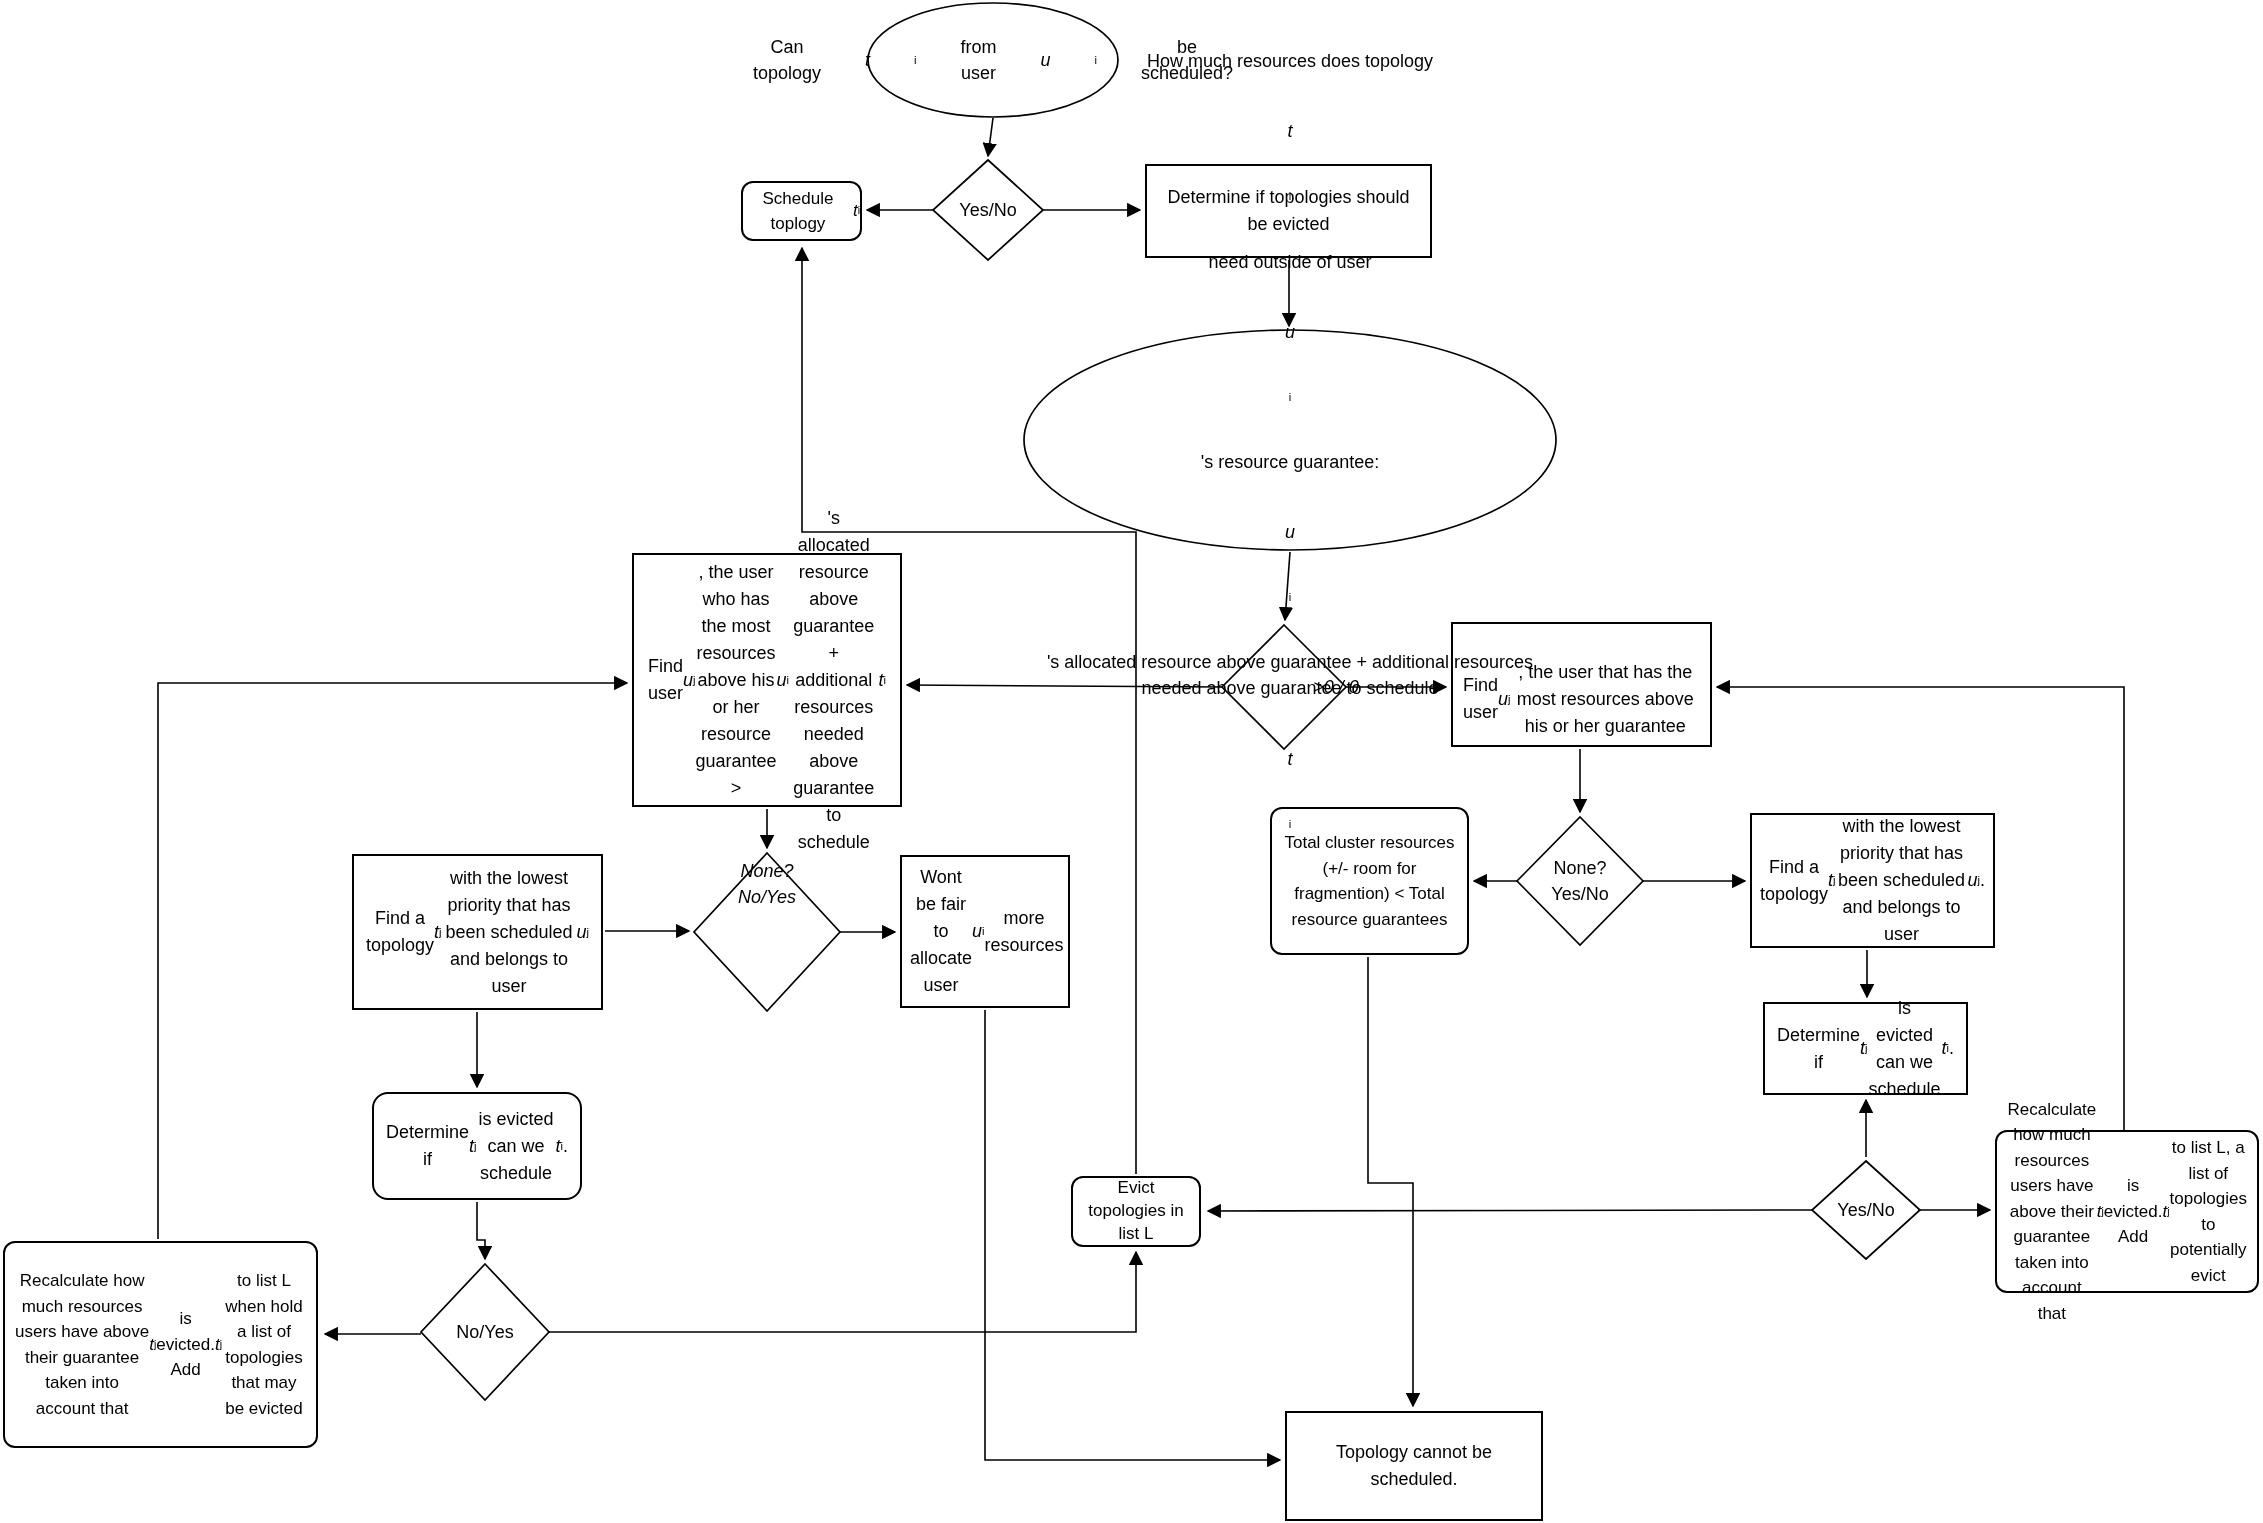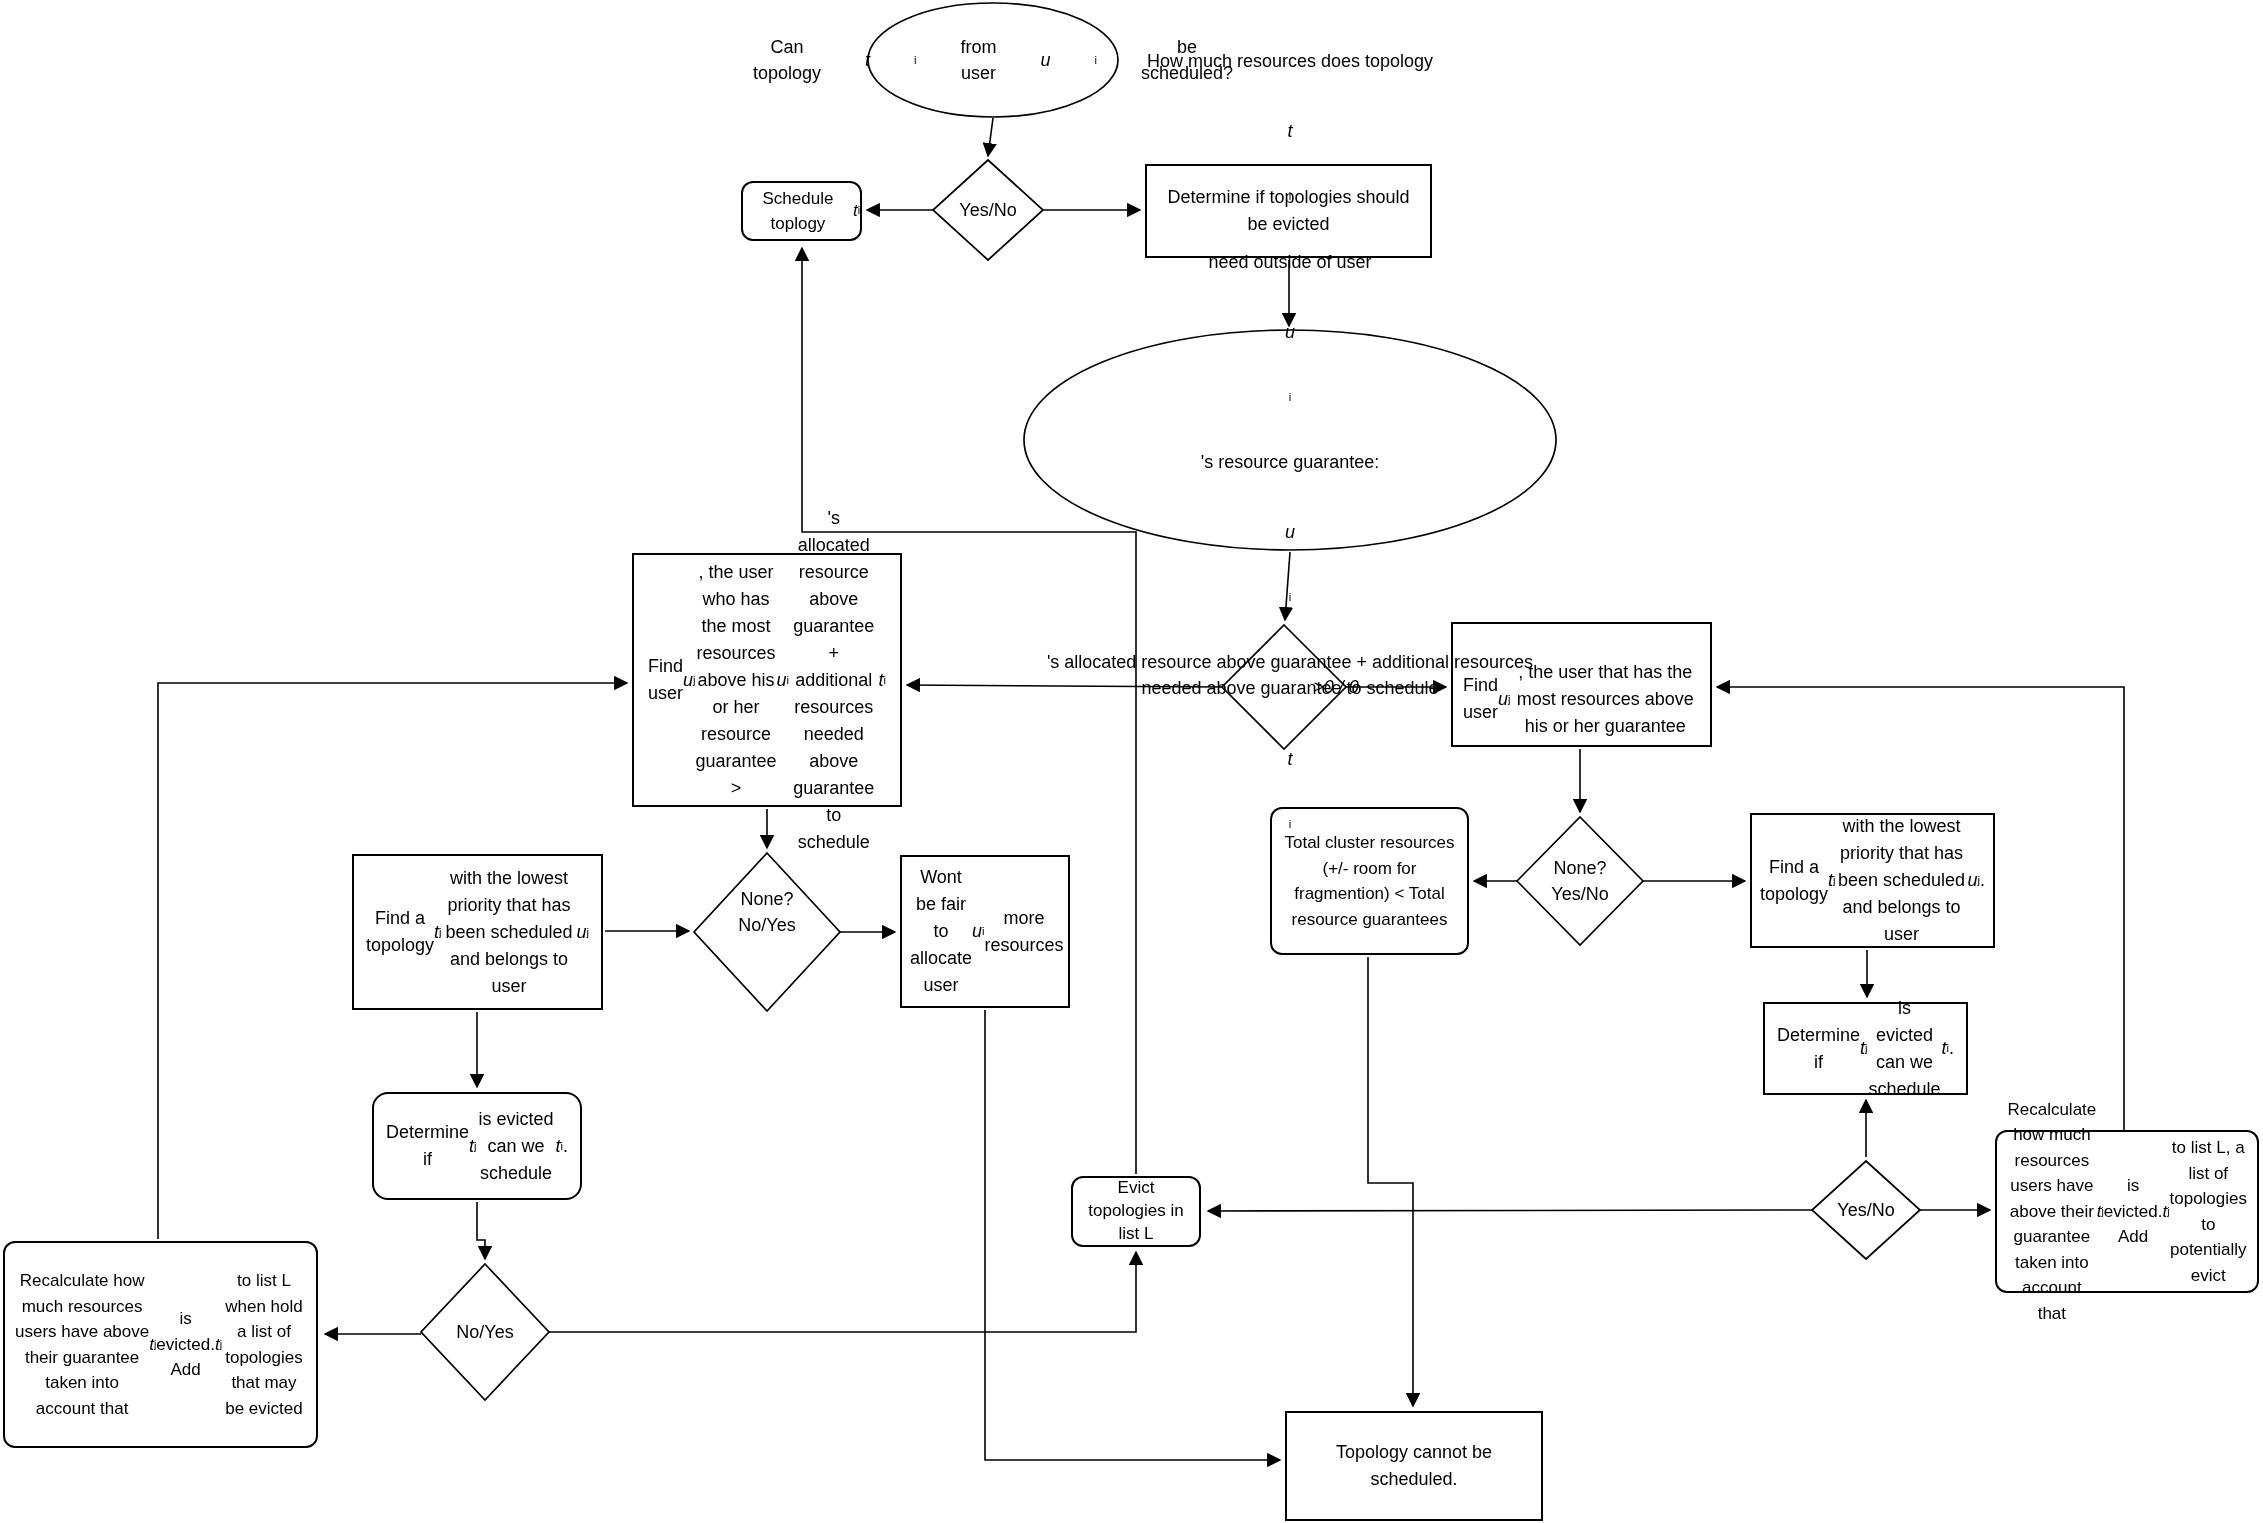--- a/index.html
+++ b/index.html
@@ -98,18 +98,18 @@
   <div class="node rect f17" style="left:1071px;top:1176px;width:130px;height:71px;padding:0 6px;line-height:1.35;">Evict topologies in list L</div>
 
   <div class="node rect f18" style="left:1285px;top:1411px;width:258px;height:110px;padding:0 20px;">Topology cannot be scheduled.</div>
 
   <div class="lbl f18" style="left:873px;top:14px;width:240px;height:92px;">Can topology <i>t</i><sub>i</sub> from user <i>u</i><sub>i</sub> be scheduled?</div>
 
   <div class="lbl f18" style="left:1040px;top:352px;width:500px;height:176px;flex-direction:column;">How much resources does topology <i>t</i><sub>i</sub> need outside of user <i>u</i><sub>i</sub>'s resource guarantee: <i>u</i><sub>i</sub>'s allocated resource above guarantee + additional resources needed above guarantee to schedule <i>t</i><sub>i</sub></div>
 
   <div class="lbl f18" style="left:928px;top:192px;width:120px;height:36px;">Yes/No</div>
   <div class="lbl f18" style="left:1276px;top:669px;width:120px;height:36px;font-style:italic;">&gt;0 / 0</div>
-  <div class="lbl f18" style="left:722px;top:884px;width:90px;height:56px;">None? No/Yes</div>
+  <div class="lbl f18" style="left:722px;top:856px;width:90px;height:56px;font-style:italic;">None? No/Yes</div>
   <div class="lbl f18" style="left:1535px;top:853px;width:90px;height:56px;">None? Yes/No</div>
   <div class="lbl f18" style="left:1806px;top:1192px;width:120px;height:36px;">Yes/No</div>
   <div class="lbl f18" style="left:425px;top:1314px;width:120px;height:36px;">No/Yes</div>
 
 </div>
 
 </body></html>

